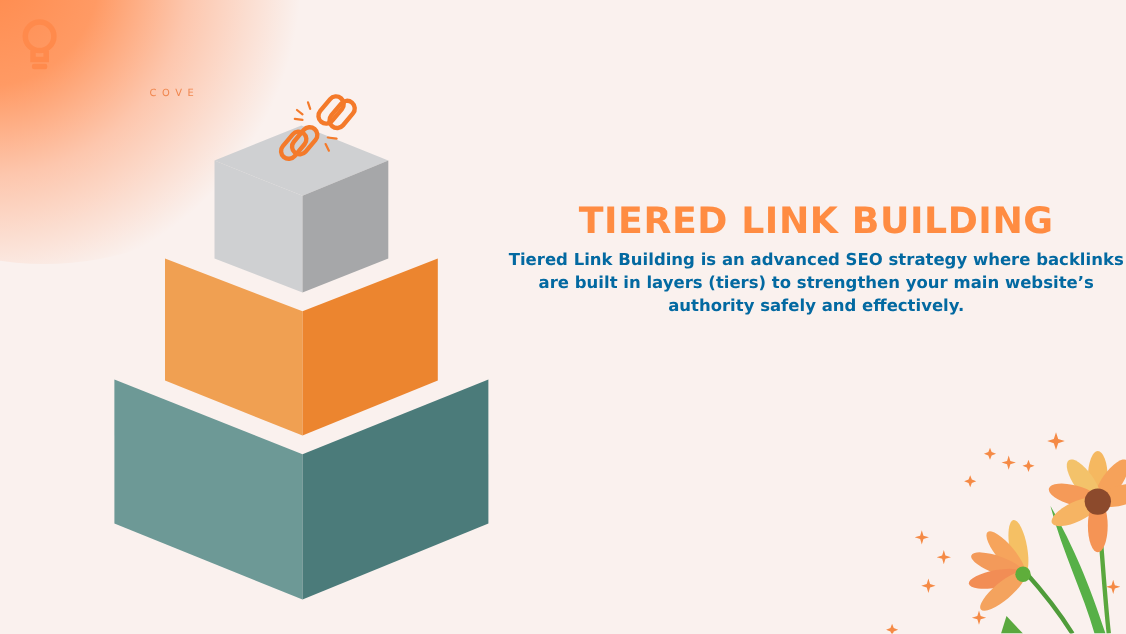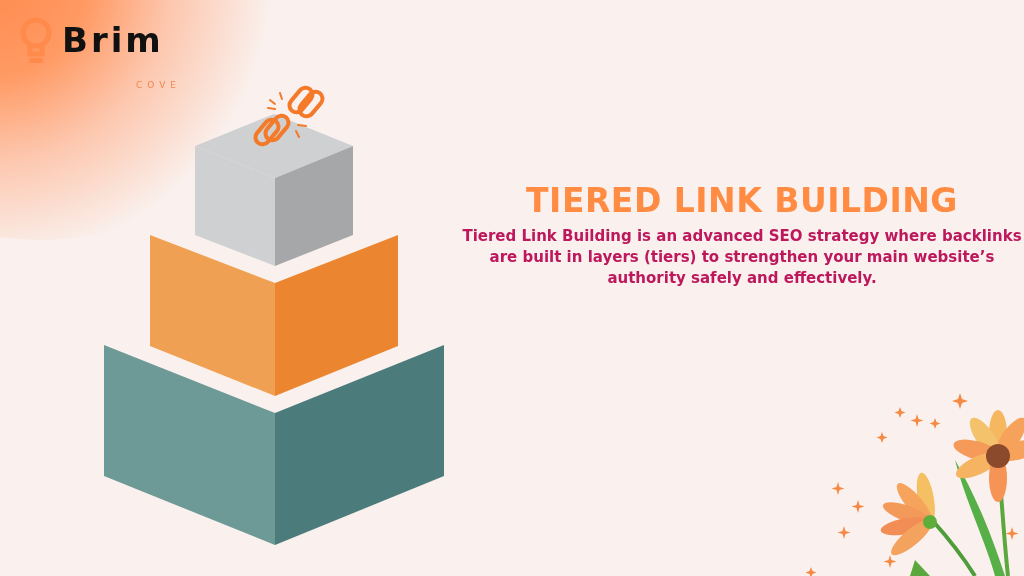--- a/index.html
+++ b/index.html
@@ -4,35 +4,34 @@
 <style>
   html,body{margin:0;padding:0;}
   body{width:1024px;height:576px;overflow:hidden;position:relative;background:#faf1ee;font-family:"DejaVu Sans","Liberation Sans",sans-serif;}
   .glow{position:absolute;left:-220px;top:-240px;width:520px;height:480px;border-radius:50%;
     background:radial-gradient(circle at 40% 45%, #ff8a4c 0%, #ff9a64 25%, rgba(255,170,130,0.6) 45%, rgba(250,241,238,0) 70%);}
   .logo{position:absolute;left:18px;top:14px;width:160px;height:60px;}
   .logo-word{position:absolute;left:44px;top:6px;font-family:"DejaVu Sans",sans-serif;font-weight:bold;font-size:34px;letter-spacing:3px;color:#111;}
   .logo-sub{position:absolute;left:118px;top:45px;font-size:9px;letter-spacing:5px;color:#f0864e;margin-top:21px;}
   .bulb{position:absolute;left:0;top:2px;}
   .title{position:absolute;left:460px;width:564px;top:181px;text-align:center;font-family:"DejaVu Sans",sans-serif;font-weight:bold;font-size:33px;color:#ff8c42;letter-spacing:0.5px;}
-  .desc{position:absolute;left:460px;width:564px;top:226px;text-align:center;font-family:"DejaVu Sans",sans-serif;font-weight:bold;font-size:15px;line-height:21px;color:#be185d;}
+  .desc{position:absolute;left:460px;width:564px;top:226px;text-align:center;font-family:"DejaVu Sans",sans-serif;font-weight:bold;font-size:15px;line-height:21px;color:#0369a1;}
   svg.layer{position:absolute;left:0;top:0;}
 </style>
 </head>
 <body>
 
 <div class="glow"></div>
 
 <div class="logo">
   <svg class="bulb" width="36" height="52" viewBox="0 0 36 52">
     <circle cx="18" cy="17" r="13" fill="none" stroke="#ff8a4c" stroke-width="5"></circle>
     <path d="M12 30 L12 38 L24 38 L24 30" fill="none" stroke="#ff8a4c" stroke-width="5"></path>
     <rect x="11" y="42" width="14" height="5" rx="2" fill="#ff8a4c"></rect>
   </svg>
-  <span class="logo-word">Brim</span>
   <span class="logo-sub">COVE</span>
 </div>
 
 <svg class="layer" width="1024" height="576">
 
   <polygon points="104,345 275,413 275,545 104,476" fill="#6d9996"></polygon>
   <polygon points="275,413 444,345 444,476 275,545" fill="#4b7b7a"></polygon>
 
   <polygon points="150,235 275,283 275,396 150,346" fill="#f0a052"></polygon>
   <polygon points="275,283 398,235 398,346 275,396" fill="#ec852f"></polygon>

